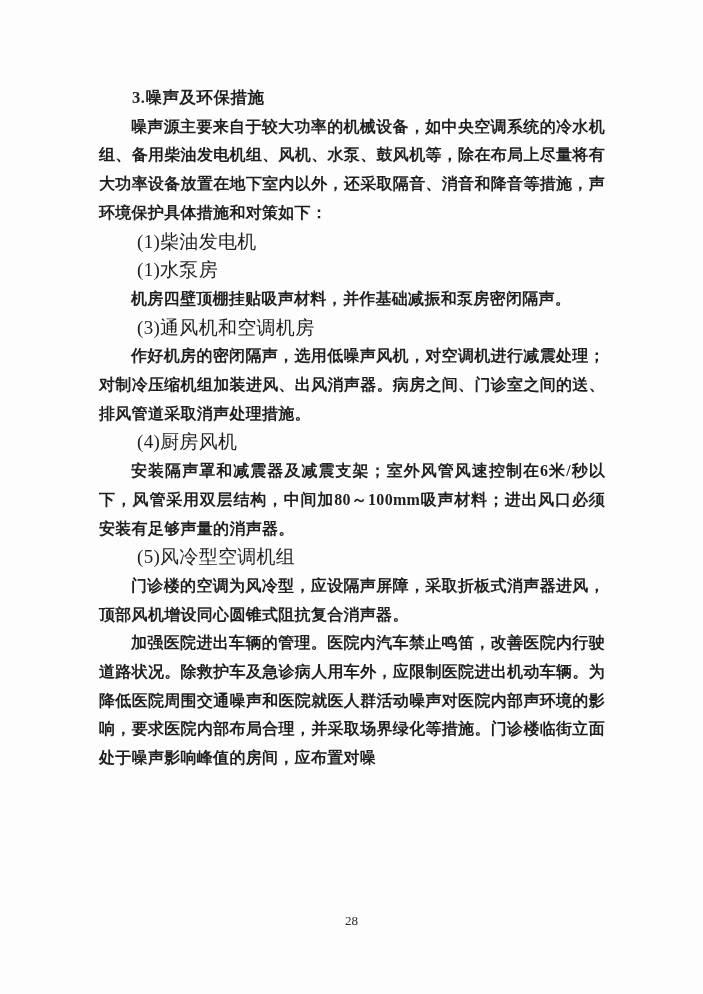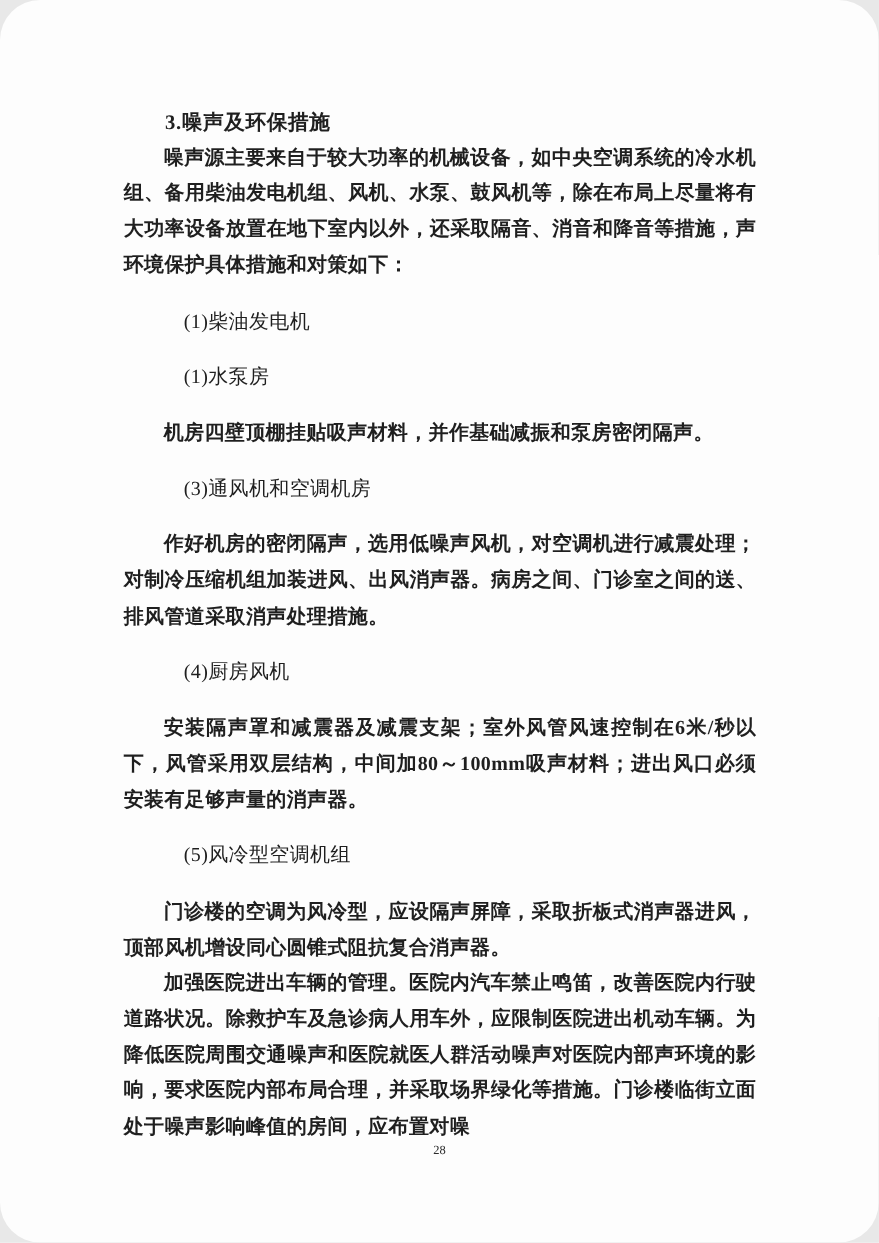--- a/index.html
+++ b/index.html
@@ -9,21 +9,20 @@
   }
   .page {
     position: relative;
     width: 703px;
     height: 994px;
     margin: 0 auto;
     background: #fdfdfd;
     overflow: hidden;
     font-family: "Liberation Serif", "DejaVu Serif", serif;
     color: #1f1f1f;
-    border-radius: 32px;
   }
   .content {
     position: absolute;
     left: 99px;
     top: 84px;
     width: 506px;
   }
   .doc-heading {
     font-size: 16.5px;
     font-weight: bold;
@@ -36,33 +35,33 @@
     font-size: 16px;
     line-height: 28.7px;
     text-align: justify;
     text-indent: 2em;
     margin: 0;
     letter-spacing: 0.3px;
     word-break: break-all;
     font-weight: bold;
   }
   .sub-heading {
-    font-size: 16px;
+    font-size: 19px;
     line-height: 28.7px;
     text-indent: 2em;
-    margin: 16px;
+    margin: 0;
     letter-spacing: 0.3px;
   }
   .page-number {
     position: absolute;
     left: 0;
     right: 0;
     top: 912px;
     text-align: center;
-    font-size: 10px;
+    font-size: 13px;
     line-height: 18px;
     color: #2a2a2a;
   }
 </style>
 </head>
 <body>
 
 <div class="page">
   <div class="content">
 

